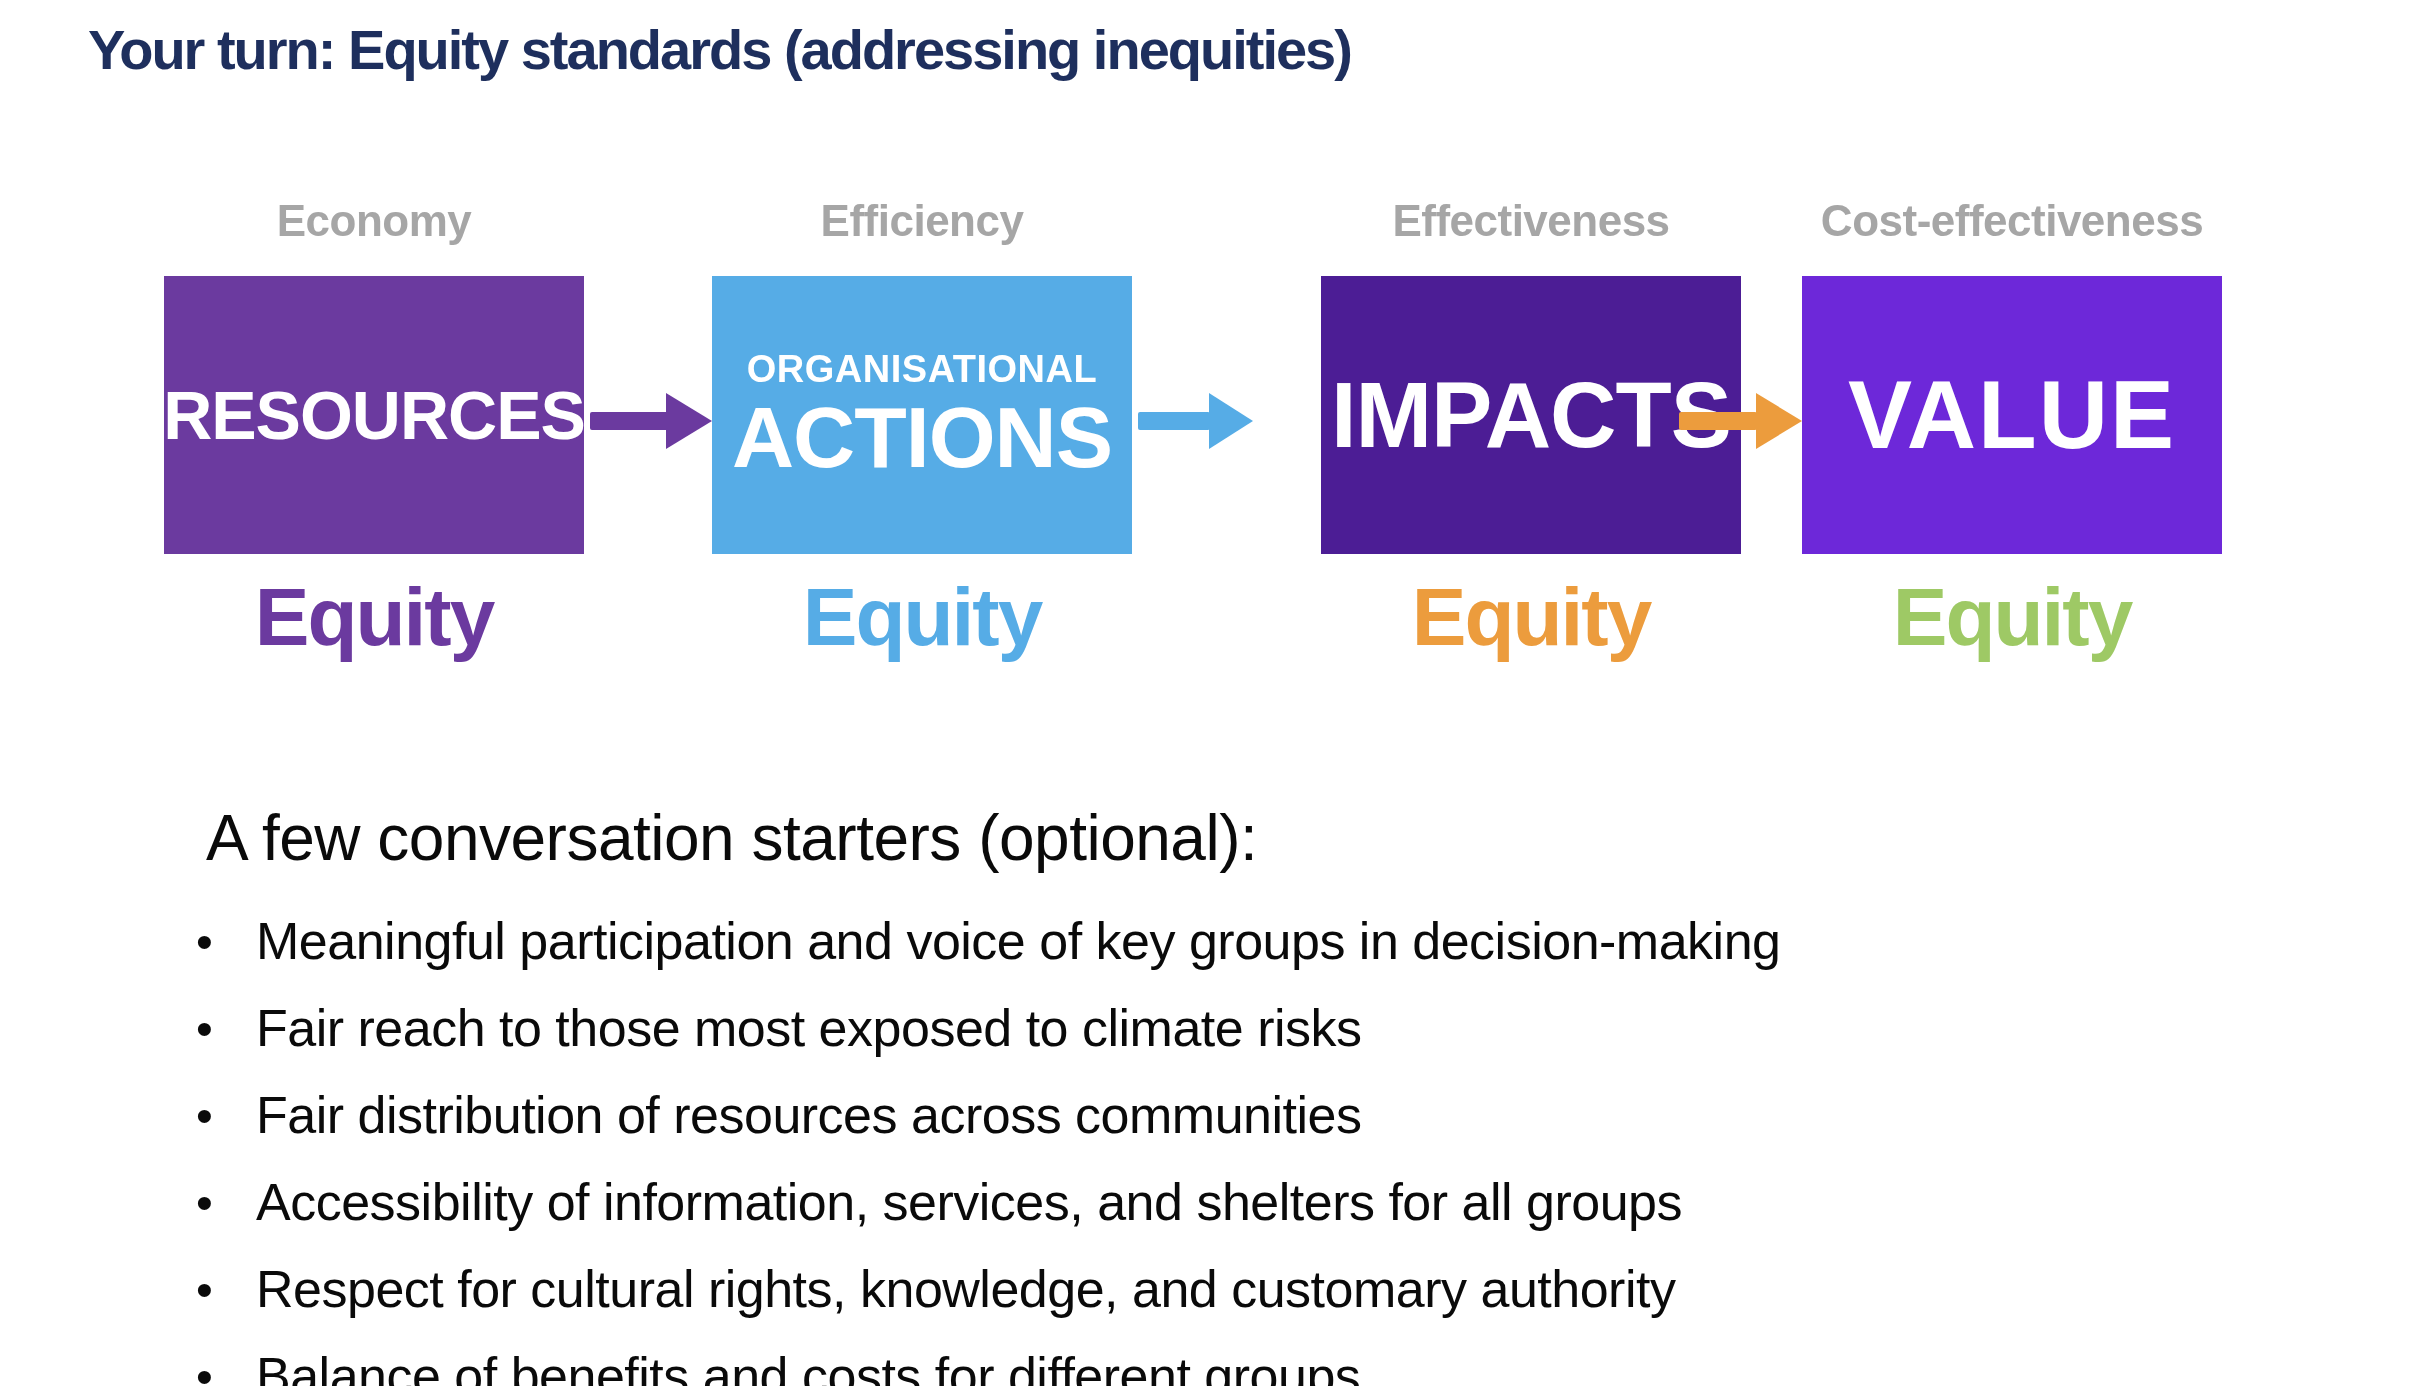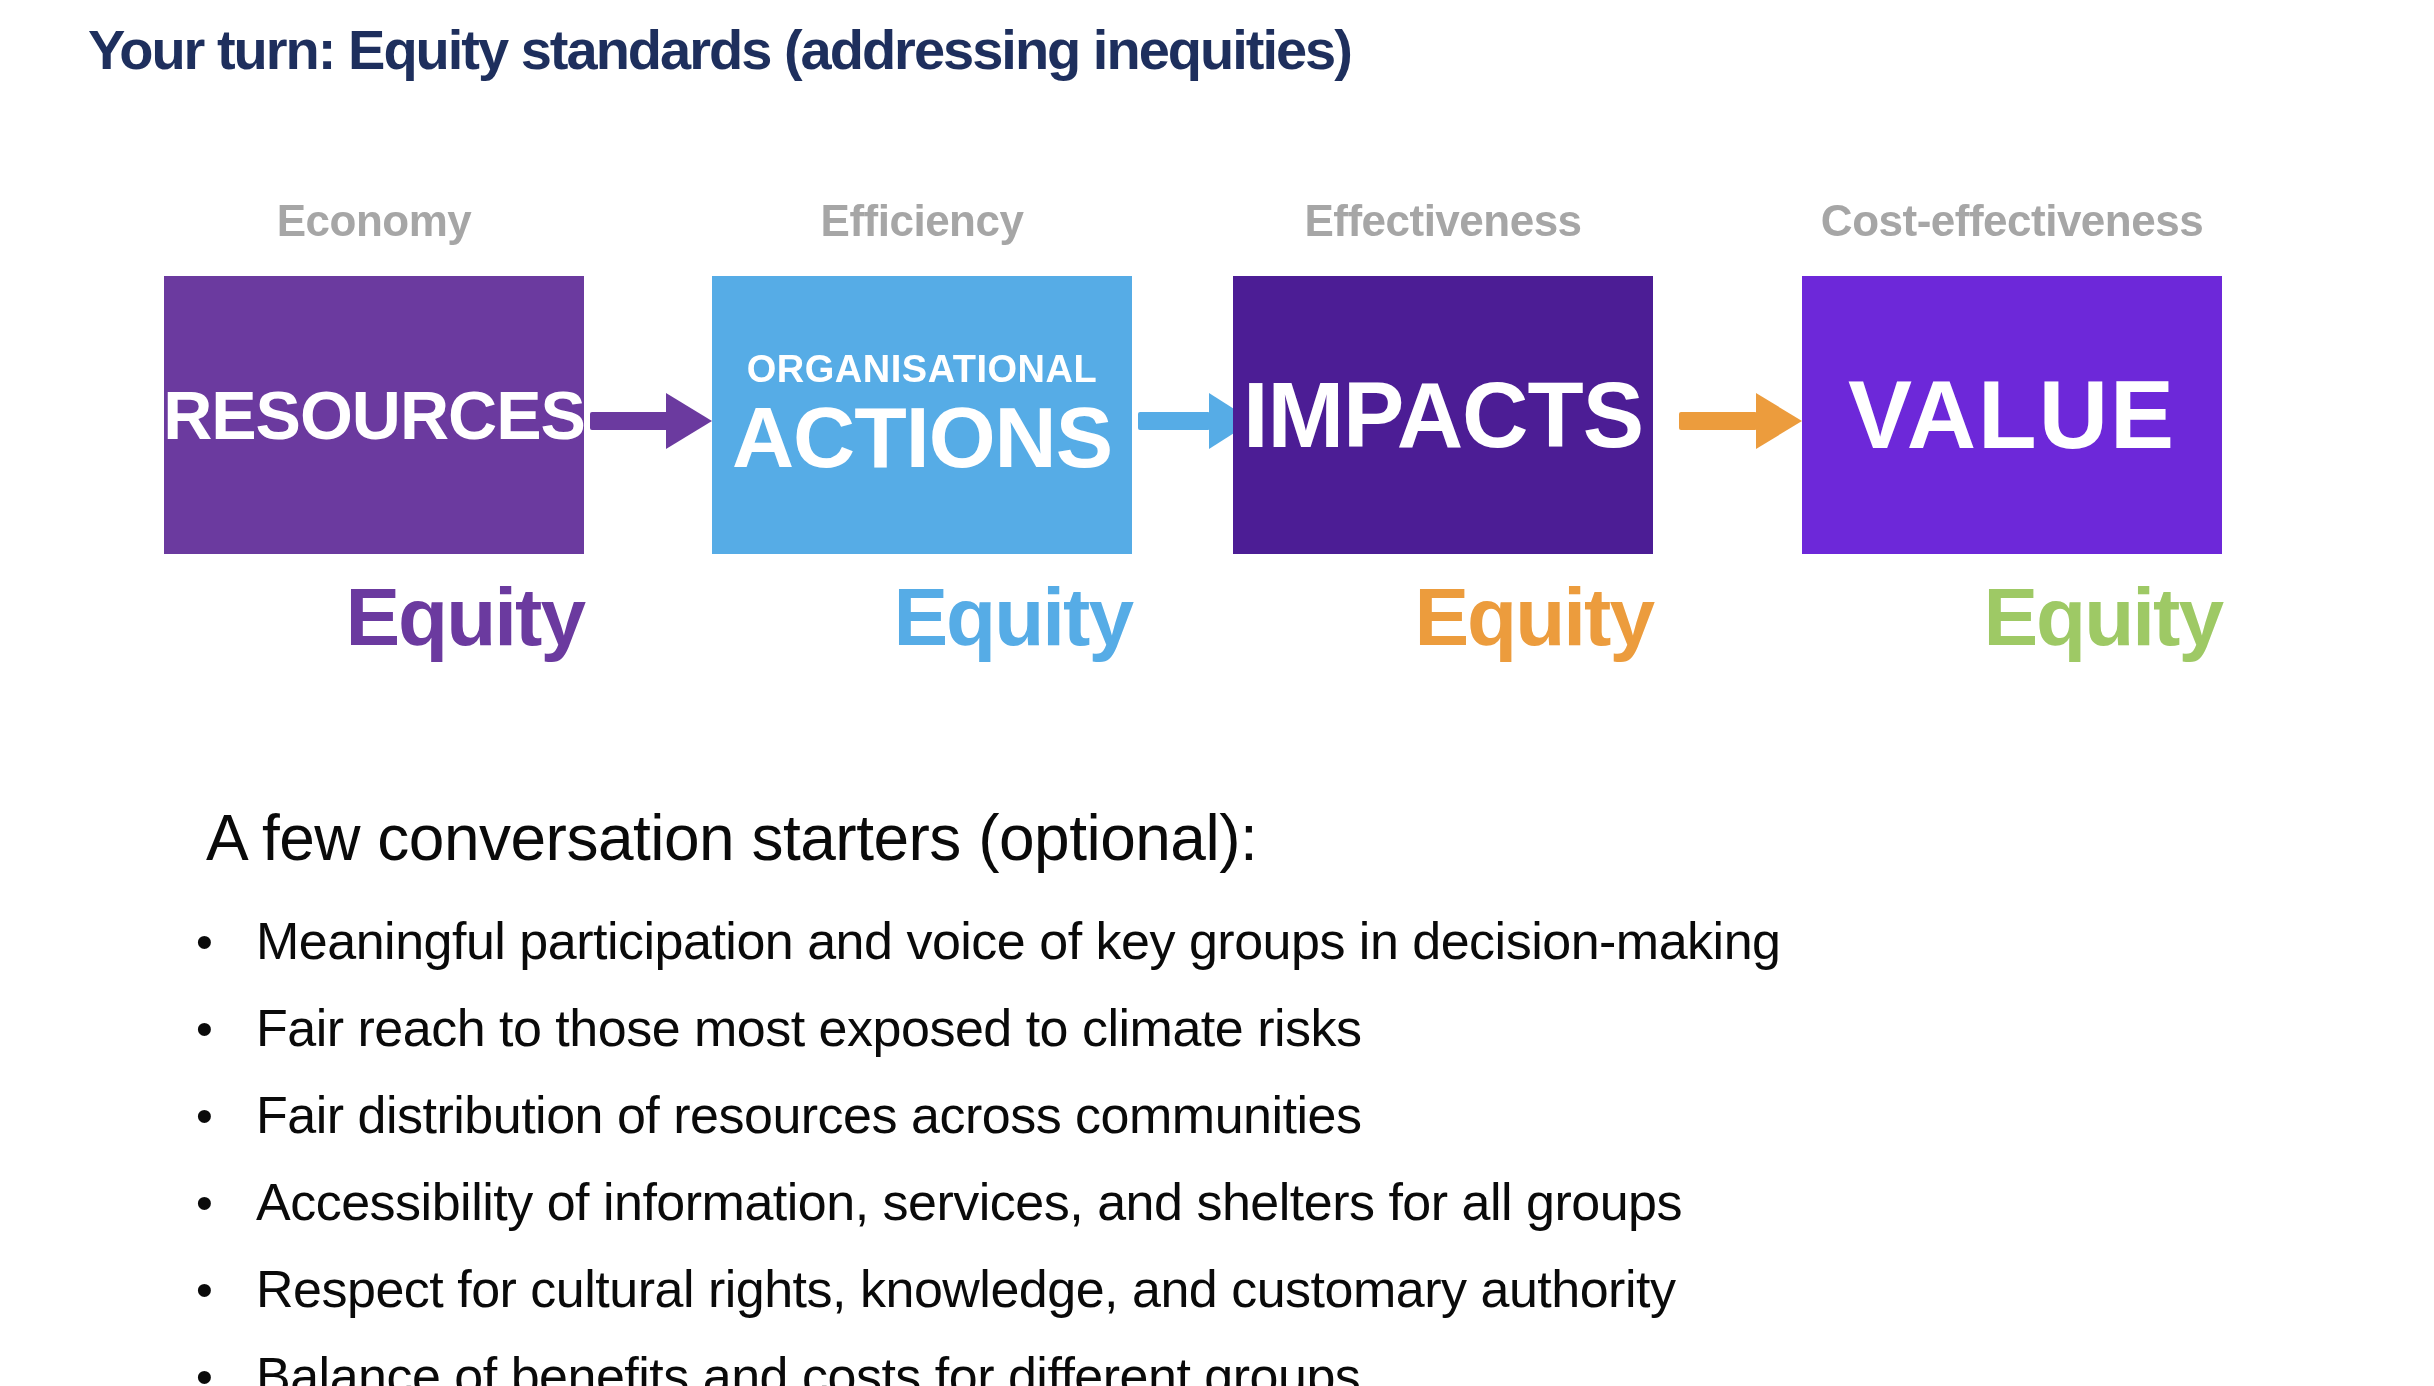--- a/index.html
+++ b/index.html
@@ -23,21 +23,21 @@
     letter-spacing: -2px;
     line-height: 1.15;
     color: #1E2F5D;
     white-space: nowrap;
   }
 
   
   .stage { position: absolute; width: 420px; height: 700px; top: 0; }
   .stage-0 { left: 164px; }
   .stage-1 { left: 712px; }
-  .stage-2 { left: 1233px; }
+  .stage-2 { left: 1321px; }
   .stage-3 { left: 1802px; }
 
   .top-label {
     position: absolute;
     top: 196px;
     left: 0;
     width: 100%;
     text-align: center;
     font-size: 44px;
     font-weight: 700;
@@ -69,21 +69,21 @@
   .stage-1 .box-sub  { font-size: 38px; letter-spacing: 0.5px; }
   .stage-1 .box-main { font-size: 86px; }
   .stage-2 .box-main { font-size: 92px; }
   .stage-3 .box-main { font-size: 96px; letter-spacing: 2px; }
 
   .equity-label {
     position: absolute;
     top: 572px;
     left: 0;
     width: 100%;
-    text-align: right;
+    text-align: center;
     font-size: 82px;
     font-weight: 700;
     letter-spacing: -2px;
     line-height: 1.1;
     white-space: nowrap;
   }
 
   
   .arrow { position: absolute; }
   .arrow .shaft {

